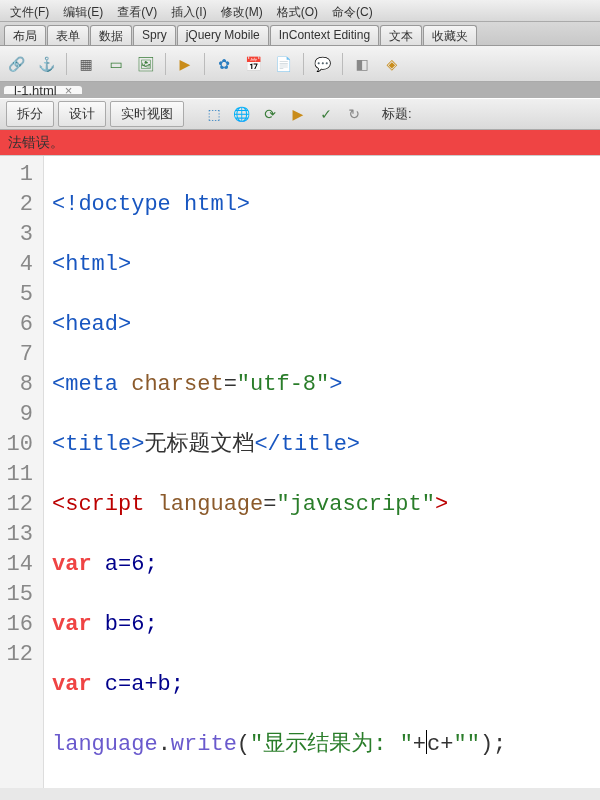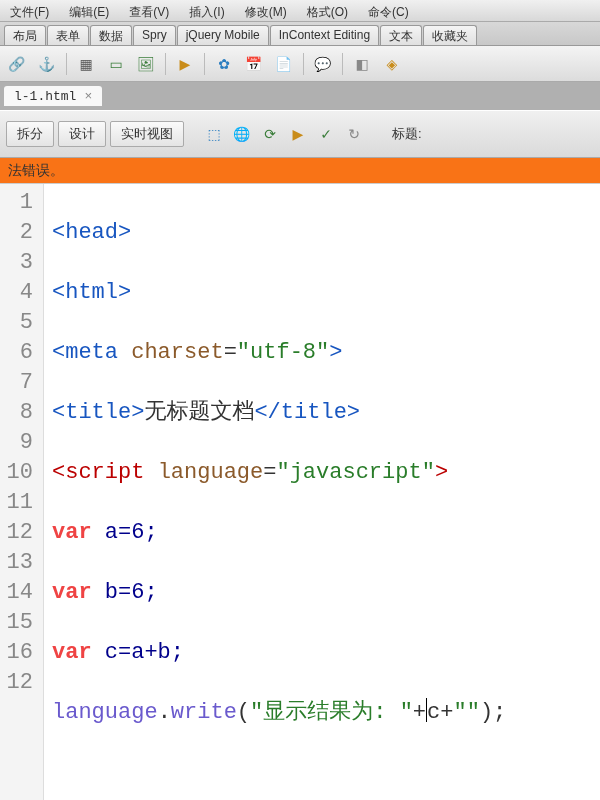--- a/index.html
+++ b/index.html
@@ -9,21 +9,21 @@
   background: #e8e8e8;
   width: 600px;
   height: 800px;
   overflow: hidden;
 }
 .menubar {
   background: linear-gradient(#f0f0f0, #d8d8d8);
   border-bottom: 1px solid #aaa;
   padding: 2px 4px;
   display: flex;
-  gap: 8px;
+  gap: 2px;
   height: 22px;
   font-size: 12px;
   color: #333;
 }
 .menubar span { padding: 2px 6px; cursor: default; }
 .tabbar {
   background: linear-gradient(#d8d8d8, #c8c8c8);
   border-bottom: 1px solid #999;
   padding: 3px 4px 0 4px;
   display: flex;
@@ -60,64 +60,63 @@
 }
 .toolbar-icons .sep {
   width: 1px;
   height: 22px;
   background: #bbb;
 }
 .file-tabs {
   background: #b0b0b0;
   padding: 4px 4px 4px 4px;
   display: flex;
-  height: 28px;
+  height: 16px;
   font-size: 13px;
-  font-family: Liberation Mono, monospace;
 }
 .file-tab {
   background: #f8f8f8;
   padding: 3px 10px;
   border-radius: 3px 3px 0 0;
   display: flex;
   align-items: center;
   gap: 8px;
   color: #333;
 }
 .file-tab .close { color: #888; font-size: 13px; }
 .view-toolbar {
   background: linear-gradient(#f0f0f0, #dadada);
   border-top: 1px solid #fff;
   border-bottom: 1px solid #aaa;
   padding: 3px 6px;
   display: flex;
   align-items: center;
   gap: 4px;
-  height: 48px;
+  height: 32px;
   font-size: 13px;
 }
 .view-toolbar .vbtn {
   padding: 3px 10px;
   border: 1px solid #aaa;
   background: linear-gradient(#fafafa, #e4e4e4);
   border-radius: 2px;
   color: #333;
 }
 .view-toolbar .spacer { width: 10px; }
 .view-toolbar .vicon {
   width: 24px;
   height: 22px;
   display: flex;
   align-items: center;
   justify-content: center;
   font-size: 14px;
 }
-.view-toolbar .title-label { margin-left: 22px; color: #333; }
+.view-toolbar .title-label { margin-left: 12px; color: #333; }
 .error-bar {
-  background: #f97316;
+  background: #ef4444;
   border-bottom: 1px solid #ccc;
   padding: 4px 8px;
   font-size: 14px;
   color: #333;
   height: 26px;
 }
 .editor {
   display: flex;
   background: #fff;
   height: calc(800px - 22px - 24px - 36px - 28px - 32px - 26px);
@@ -240,22 +239,23 @@
     <div>10</div>
     <div>11</div>
     <div>12</div>
     <div>13</div>
     <div>14</div>
     <div>15</div>
     <div>16</div>
     <div>12</div>
   </div>
   <div class="code">
+<div><span class="tag">&lt;!doctype html&gt;</span></div>
+<div><span class="tag">&lt;html&gt;</span></div>
 <div><span class="tag">&lt;head&gt;</span></div>
-<div><span class="tag">&lt;html&gt;</span></div>
 <div><span class="tag">&lt;meta </span><span class="attr">charset</span><span>=</span><span class="str">"utf-8"</span><span class="tag">&gt;</span></div>
 <div><span class="tag">&lt;title&gt;</span><span>无标题文档</span><span class="tag">&lt;/title&gt;</span></div>
 <div><span class="tag" style="color:#b00">&lt;script </span><span class="attr">language</span><span>=</span><span class="str">"javascript"</span><span class="tag" style="color:#b00">&gt;</span></div>
 <div><span class="kw">var</span><span class="var"> a=6;</span></div>
 <div><span class="kw">var</span><span class="var"> b=6;</span></div>
 <div><span class="kw">var</span><span class="var"> c=a+b;</span></div>
 <div><span class="func">language</span><span>.</span><span class="func">write</span><span>(</span><span class="str">"显示结果为: "</span><span>+</span><span class="cursor"></span><span>c+</span><span class="str">""</span><span>);</span></div>
 
 
 

